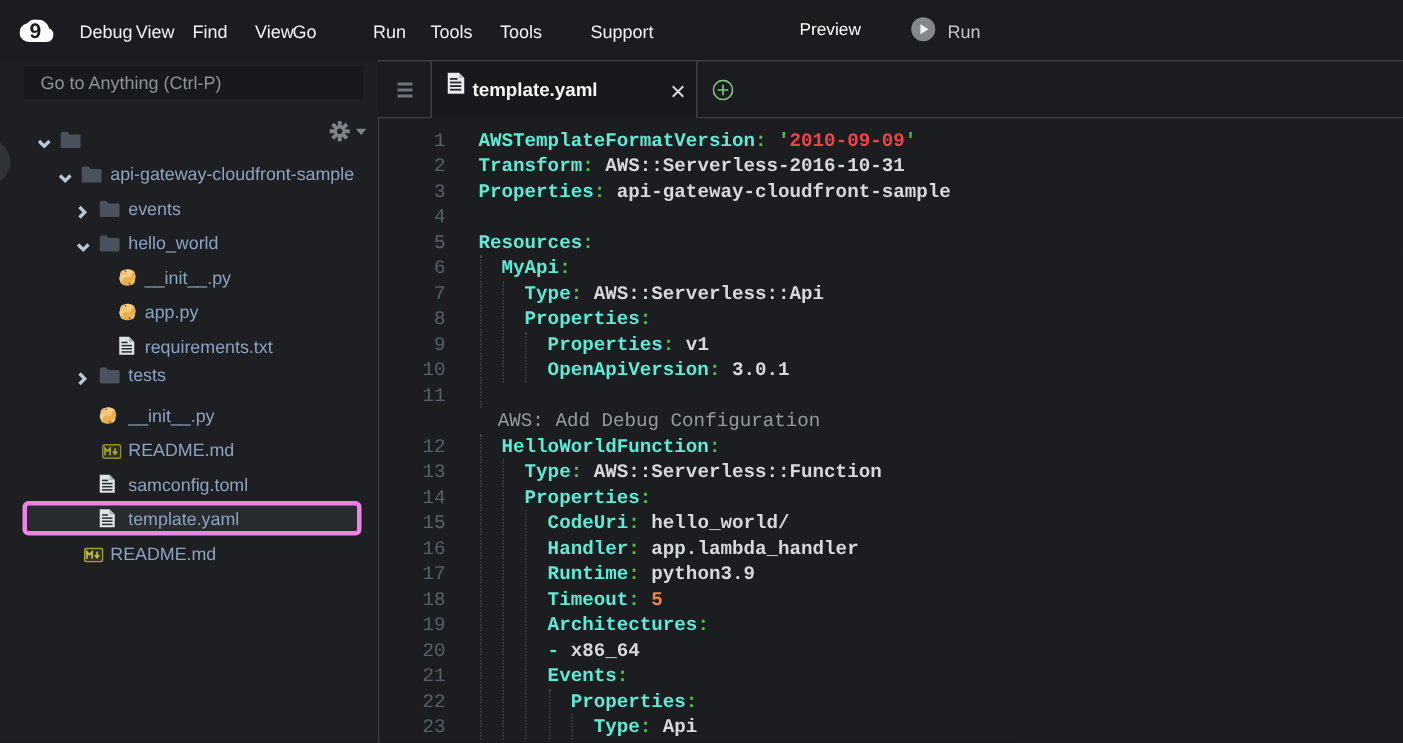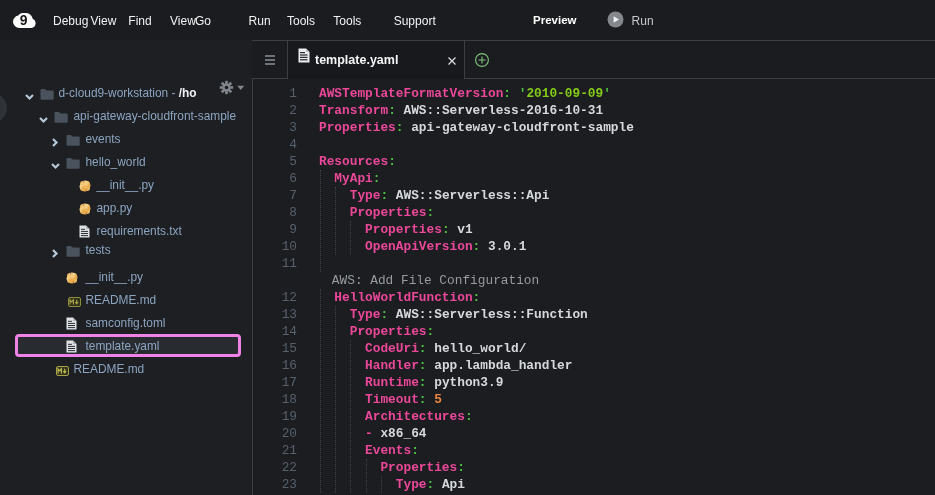--- a/index.html
+++ b/index.html
@@ -25,23 +25,23 @@
   #burger{position:absolute;left:0px;top:0;width:36px;height:37px;border-right:1px solid #3c4045;box-sizing:border-box;}
   .bbar{position:absolute;left:13px;width:10px;height:2px;background:#6d7379;}
   #tab{position:absolute;left:36px;top:0;width:177px;height:38px;background:#17191c;z-index:2;
     border-right:1px solid #3c4045;box-sizing:border-box;}
   #tab .name{position:absolute;left:27px;top:12px;font-size:12.5px;font-weight:bold;color:#f4f5f6;}
   
   #editor{position:absolute;left:253px;top:79px;width:682px;height:416px;background:#1b1d21;}
   pre{margin:0;font-family:"Liberation Mono",monospace;font-size:12.8px;line-height:17px;}
   #gutter{position:absolute;left:7px;top:5.5px;width:37px;text-align:right;color:#58606a;}
   #code{position:absolute;left:66px;top:5.5px;color:#d6d9dc;font-weight:bold;}
-  .k{color:#ec4899;}
+  .k{color:#5eead4;}
   .g{color:#4fc441;}
-  .b{color:#84cc16;}
+  .b{color:#ef4444;}
   .n{color:#ee8541;}
   .cl{color:#969b9f;font-weight:normal;position:relative;left:-2.5px;}
   .guide{position:absolute;width:0;border-left:1px dotted #3e434a;}
   
   #split{position:absolute;left:252px;top:40px;width:1px;height:455px;background:#3c4045;}
 </style>
 </head>
 <body>
 <div id="menubar">
   <svg class="abs" style="left:13px;top:12.5px" width="23" height="15" viewBox="0 0 23 15">
@@ -50,41 +50,41 @@
   </svg>
   <span class="mi" style="left:53px">Debug</span>
   <span class="mi" style="left:90.5px">View</span>
   <span class="mi" style="left:128.3px">Find</span>
   <span class="mi" style="left:170px">View</span>
   <span class="mi" style="left:195px">Go</span>
   <span class="mi" style="left:248.6px">Run</span>
   <span class="mi" style="left:287px">Tools</span>
   <span class="mi" style="left:333.3px">Tools</span>
   <span class="mi" style="left:393.7px">Support</span>
-  <span class="mi" style="left:533px;font-weight:bold;font-size:11.5px;top:14px;color:#fff">Preview</span>
+  <span class="mi" style="left:533px;font-weight:normal;font-size:11.5px;top:14px;color:#fff">Preview</span>
   <svg class="abs" style="left:607px;top:11px" width="17" height="17" viewBox="0 0 17 17">
     <circle cx="8.5" cy="8.5" r="8" fill="#84888c"></circle>
     <path d="M6.6 5.2 L12 8.5 L6.6 11.8 Z" fill="#f2f3f4"></path>
   </svg>
   <span class="mi" style="left:631.6px;color:#c5c8ca">Run</span>
 </div>
 
 <div id="sidebar">
+  <div id="goto">Go to Anything (Ctrl-P)</div>
   <div style="position:absolute;left:-23px;top:53px;width:30px;height:30px;border-radius:50%;background:#2f3338"></div>
 
   <div id="tree">
       <div style="position:absolute;left:15px;top:294px;width:220px;height:17px;border:3px solid #ee82e6;border-radius:4px;background:#282b30"></div>
       <div class="row" style="top:40.5px">
         <span class="chev c0"><svg width="11" height="10" viewBox="0 0 11 10">
             <path d="M2 3 L5.5 6.5 L9 3" stroke="#b7c9d8" stroke-width="2.2" fill="none"></path>
           </svg></span>
         <span class="ficon i0"><svg width="14" height="12" viewBox="0 0 14 12">
             <path d="M0.5 2 a1 1 0 0 1 1-1 H5 l1.4 1.6 H12.7 a1 1 0 0 1 1 1 V10.7 a1 1 0 0 1 -1 1 H1.5 a1 1 0 0 1 -1 -1 Z" fill="#4a525d"></path>
           </svg></span>
-        <span class="lbl t0">d-cloud9-workstation - <b style="color:#eef1f3">/ho</b></span>
       </div>
       <div class="row" style="top:63.5px">
         <span class="chev c1"><svg width="11" height="10" viewBox="0 0 11 10">
             <path d="M2 3 L5.5 6.5 L9 3" stroke="#b7c9d8" stroke-width="2.2" fill="none"></path>
           </svg></span>
         <span class="ficon i1"><svg width="14" height="12" viewBox="0 0 14 12">
             <path d="M0.5 2 a1 1 0 0 1 1-1 H5 l1.4 1.6 H12.7 a1 1 0 0 1 1 1 V10.7 a1 1 0 0 1 -1 1 H1.5 a1 1 0 0 1 -1 -1 Z" fill="#4a525d"></path>
           </svg></span>
         <span class="lbl t1">api-gateway-cloudfront-sample</span>
       </div>
@@ -273,21 +273,21 @@
 <span class="k">Transform</span><span class="g">:</span> AWS::Serverless-2016-10-31
 <span class="k">Properties</span><span class="g">:</span> api-gateway-cloudfront-sample
 
 <span class="k">Resources</span><span class="g">:</span>
   <span class="k">MyApi</span><span class="g">:</span>
     <span class="k">Type</span><span class="g">:</span> AWS::Serverless::Api
     <span class="k">Properties</span><span class="g">:</span>
       <span class="k">Properties</span><span class="g">:</span> v1
       <span class="k">OpenApiVersion</span><span class="g">:</span> 3.0.1
 
-<span class="cl">  AWS: Add File Configuration</span>
+<span class="cl">  AWS: Add Debug Configuration</span>
   <span class="k">HelloWorldFunction</span><span class="g">:</span>
     <span class="k">Type</span><span class="g">:</span> AWS::Serverless::Function
     <span class="k">Properties</span><span class="g">:</span>
       <span class="k">CodeUri</span><span class="g">:</span> hello_world/
       <span class="k">Handler</span><span class="g">:</span> app.lambda_handler
       <span class="k">Runtime</span><span class="g">:</span> python3.9
       <span class="k">Timeout</span><span class="g">:</span> <span class="n">5</span>
       <span class="k">Architectures</span><span class="g">:</span>
       <span class="k">-</span> x86_64
       <span class="k">Events</span><span class="g">:</span>

